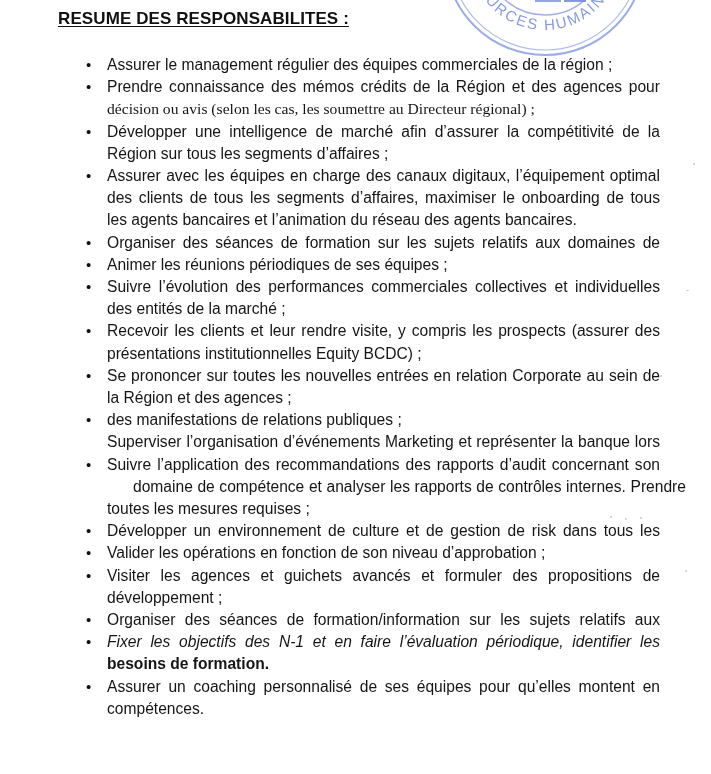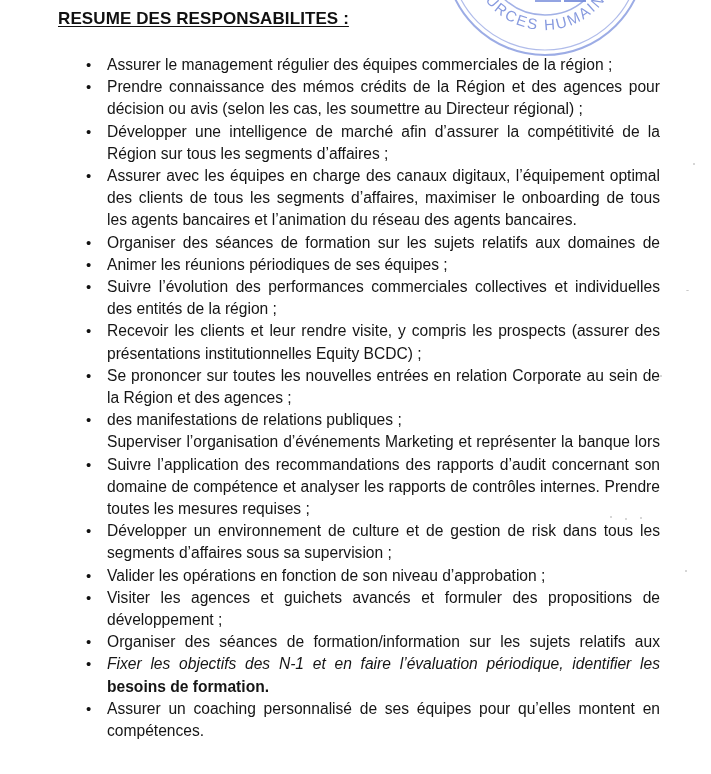--- a/index.html
+++ b/index.html
@@ -106,21 +106,21 @@
   <div class="heading">RESUME DES RESPONSABILITES :</div>
 
   <ul class="list" id="resp-list">
       <li class="item">
         <span class="bullet">•</span>
         <span class="line last" style="white-space: nowrap;">Assurer le management régulier des équipes commerciales de la région ;</span>
       </li>
       <li class="item">
         <span class="bullet">•</span>
         <span class="line" style="white-space: normal; width: 553px;">Prendre connaissance des mémos crédits de la Région et des agences pour</span>
-        <span class="line last" style="white-space: nowrap;">décision ou avis (selon les cas, les soumettre au Directeur régional) ;</span>
+        <span class="line last" style="white-space: nowrap; font-family: Liberation Serif, serif;">décision ou avis (selon les cas, les soumettre au Directeur régional) ;</span>
       </li>
       <li class="item">
         <span class="bullet">•</span>
         <span class="line" style="white-space: normal; width: 553px;">Développer une intelligence de marché afin d’assurer la compétitivité de la</span>
         <span class="line last" style="white-space: nowrap;">Région sur tous les segments d’affaires ;</span>
       </li>
       <li class="item">
         <span class="bullet">•</span>
         <span class="line" style="white-space: normal; width: 553px;">Assurer avec les équipes en charge des canaux digitaux, l’équipement optimal</span>
         <span class="line" style="white-space: normal; width: 553px;">des clients de tous les segments d’affaires, maximiser le onboarding de tous</span>
@@ -130,47 +130,46 @@
         <span class="bullet">•</span>
         <span class="line" style="white-space: normal; width: 553px;">Organiser des séances de formation sur les sujets relatifs aux domaines de</span>
       </li>
       <li class="item">
         <span class="bullet">•</span>
         <span class="line last" style="white-space: nowrap;">Animer les réunions périodiques de ses équipes ;</span>
       </li>
       <li class="item">
         <span class="bullet">•</span>
         <span class="line" style="white-space: normal; width: 553px;">Suivre l’évolution des performances commerciales collectives et individuelles</span>
-        <span class="line last" style="white-space: nowrap;">des entités de la région ;</span>
+        <span class="line last" style="white-space: nowrap;">des entités de la marché ;</span>
       </li>
       <li class="item">
         <span class="bullet">•</span>
         <span class="line" style="white-space: normal; width: 553px;">Recevoir les clients et leur rendre visite, y compris les prospects (assurer des</span>
         <span class="line last" style="white-space: nowrap;">présentations institutionnelles Equity BCDC) ;</span>
       </li>
       <li class="item">
         <span class="bullet">•</span>
         <span class="line" style="white-space: normal; width: 553px;">Se prononcer sur toutes les nouvelles entrées en relation Corporate au sein de</span>
         <span class="line last" style="white-space: nowrap;">la Région et des agences ;</span>
       </li>
       <li class="item">
         <span class="bullet">•</span>
         <span class="line last" style="white-space: nowrap;">des manifestations de relations publiques ;</span>
         <span class="line" style="white-space: normal; width: 553px;">Superviser l’organisation d’événements Marketing et représenter la banque lors</span>
       </li>
       <li class="item">
         <span class="bullet">•</span>
         <span class="line" style="white-space: normal; width: 553px;">Suivre l’application des recommandations des rapports d’audit concernant son</span>
-        <span class="line" style="white-space: normal; width: 553px;">domaine de compétence et analyser les rapports de contrôles internes. Prendre</span>
+        <span class="line" style="white-space: normal; width: 553px; margin-left: 26px;">domaine de compétence et analyser les rapports de contrôles internes. Prendre</span>
         <span class="line last" style="white-space: nowrap;">toutes les mesures requises ;</span>
       </li>
       <li class="item">
         <span class="bullet">•</span>
         <span class="line" style="white-space: normal; width: 553px;">Développer un environnement de culture et de gestion de risk dans tous les</span>
-        <span class="line last" style="white-space: nowrap;">segments d’affaires sous sa supervision ;</span>
       </li>
       <li class="item">
         <span class="bullet">•</span>
         <span class="line last" style="white-space: nowrap;">Valider les opérations en fonction de son niveau d’approbation ;</span>
       </li>
       <li class="item">
         <span class="bullet">•</span>
         <span class="line" style="white-space: normal; width: 553px;">Visiter les agences et guichets avancés et formuler des propositions de</span>
         <span class="line last" style="white-space: nowrap;">développement ;</span>
       </li>

